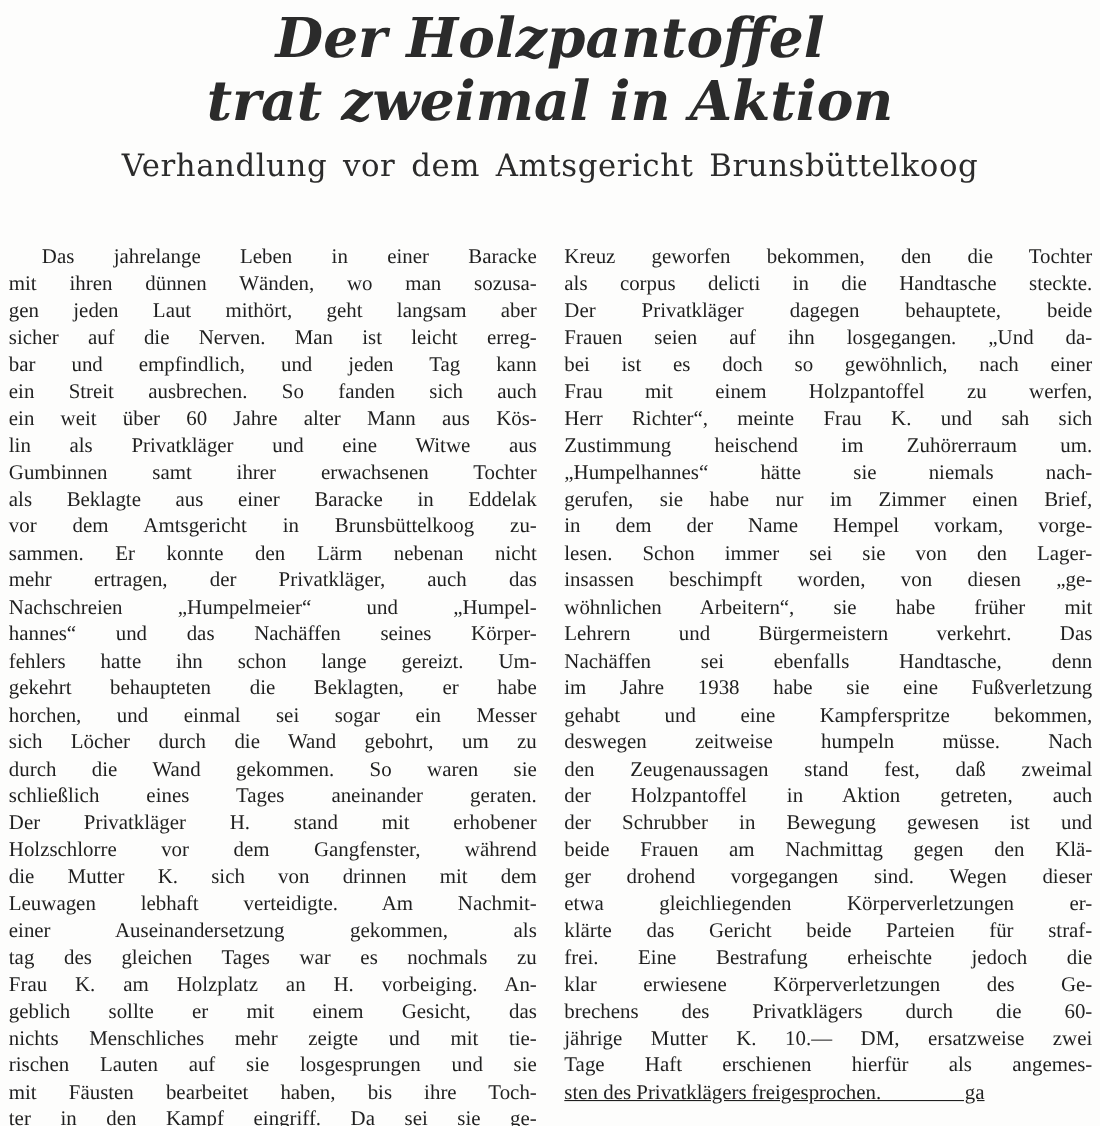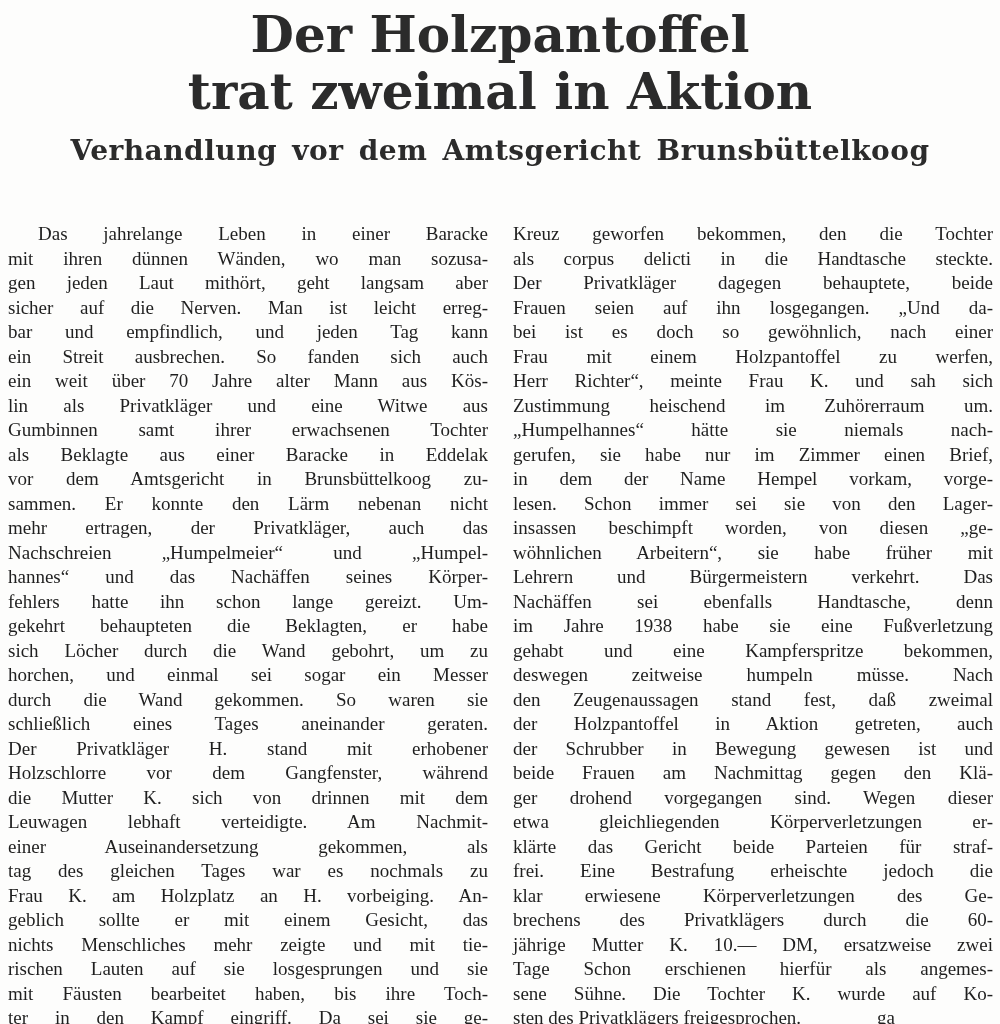--- a/index.html
+++ b/index.html
@@ -25,25 +25,26 @@
     font-family: "DejaVu Serif", serif;
     font-weight: 700;
     font-size: 50px;
     line-height: 57px;
     letter-spacing: 0px;
     color: #2b2b2b;
   }
   h1.headline .hl {
     display: block;
     white-space: nowrap;
+    font-style: italic;
   }
   h2.subheadline {
     margin: 14px 0 0 0;
     font-family: "DejaVu Serif", serif;
-    font-weight: 700;
+    font-weight: 400;
     font-size: 28px;
     line-height: 34px;
     letter-spacing: 0.5px;
     word-spacing: 5px;
     color: #2b2b2b;
     white-space: nowrap;
   }
   main.columns {
     display: flex;
     gap: 25px;
@@ -86,33 +87,33 @@
   </header>
 
   <main class="columns">
     <div class="col">
         <div class="tline indent">Das jahrelange Leben in einer Baracke</div>
         <div class="tline">mit ihren dünnen Wänden, wo man sozusa-</div>
         <div class="tline">gen jeden Laut mithört, geht langsam aber</div>
         <div class="tline">sicher auf die Nerven. Man ist leicht erreg-</div>
         <div class="tline">bar und empfindlich, und jeden Tag kann</div>
         <div class="tline">ein Streit ausbrechen. So fanden sich auch</div>
-        <div class="tline">ein weit über 70 Jahre alter Mann aus Kös-</div>
+        <div class="tline">ein weit über 60 Jahre alter Mann aus Kös-</div>
         <div class="tline">lin als Privatkläger und eine Witwe aus</div>
         <div class="tline">Gumbinnen samt ihrer erwachsenen Tochter</div>
         <div class="tline">als Beklagte aus einer Baracke in Eddelak</div>
         <div class="tline">vor dem Amtsgericht in Brunsbüttelkoog zu-</div>
         <div class="tline">sammen. Er konnte den Lärm nebenan nicht</div>
         <div class="tline">mehr ertragen, der Privatkläger, auch das</div>
         <div class="tline">Nachschreien „Humpelmeier“ und „Humpel-</div>
         <div class="tline">hannes“ und das Nachäffen seines Körper-</div>
         <div class="tline">fehlers hatte ihn schon lange gereizt. Um-</div>
         <div class="tline">gekehrt behaupteten die Beklagten, er habe</div>
+        <div class="tline">horchen, und einmal sei sogar ein Messer</div>
         <div class="tline">sich Löcher durch die Wand gebohrt, um zu</div>
-        <div class="tline">horchen, und einmal sei sogar ein Messer</div>
         <div class="tline">durch die Wand gekommen. So waren sie</div>
         <div class="tline">schließlich eines Tages aneinander geraten.</div>
         <div class="tline">Der Privatkläger H. stand mit erhobener</div>
         <div class="tline">Holzschlorre vor dem Gangfenster, während</div>
         <div class="tline">die Mutter K. sich von drinnen mit dem</div>
         <div class="tline">Leuwagen lebhaft verteidigte. Am Nachmit-</div>
         <div class="tline">einer Auseinandersetzung gekommen, als</div>
         <div class="tline">tag des gleichen Tages war es nochmals zu</div>
         <div class="tline">Frau K. am Holzplatz an H. vorbeiging. An-</div>
         <div class="tline">geblich sollte er mit einem Gesicht, das</div>
@@ -146,18 +147,17 @@
         <div class="tline">der Holzpantoffel in Aktion getreten, auch</div>
         <div class="tline">der Schrubber in Bewegung gewesen ist und</div>
         <div class="tline">beide Frauen am Nachmittag gegen den Klä-</div>
         <div class="tline">ger drohend vorgegangen sind. Wegen dieser</div>
         <div class="tline">etwa gleichliegenden Körperverletzungen er-</div>
         <div class="tline">klärte das Gericht beide Parteien für straf-</div>
         <div class="tline">frei. Eine Bestrafung erheischte jedoch die</div>
         <div class="tline">klar erwiesene Körperverletzungen des Ge-</div>
         <div class="tline">brechens des Privatklägers durch die 60-</div>
         <div class="tline">jährige Mutter K. 10.— DM, ersatzweise zwei</div>
-        <div class="tline">Tage Schon erschienen hierfür als angemes-</div>
-        <div class="tline">sene Sühne. Die Tochter K. wurde auf Ko-</div>
+        <div class="tline">Tage Haft erschienen hierfür als angemes-</div>
         <div class="tline noj">sten des Privatklägers freigesprochen.    ga</div>
       </div>
   </main>
 </div>
 
 </body></html>

